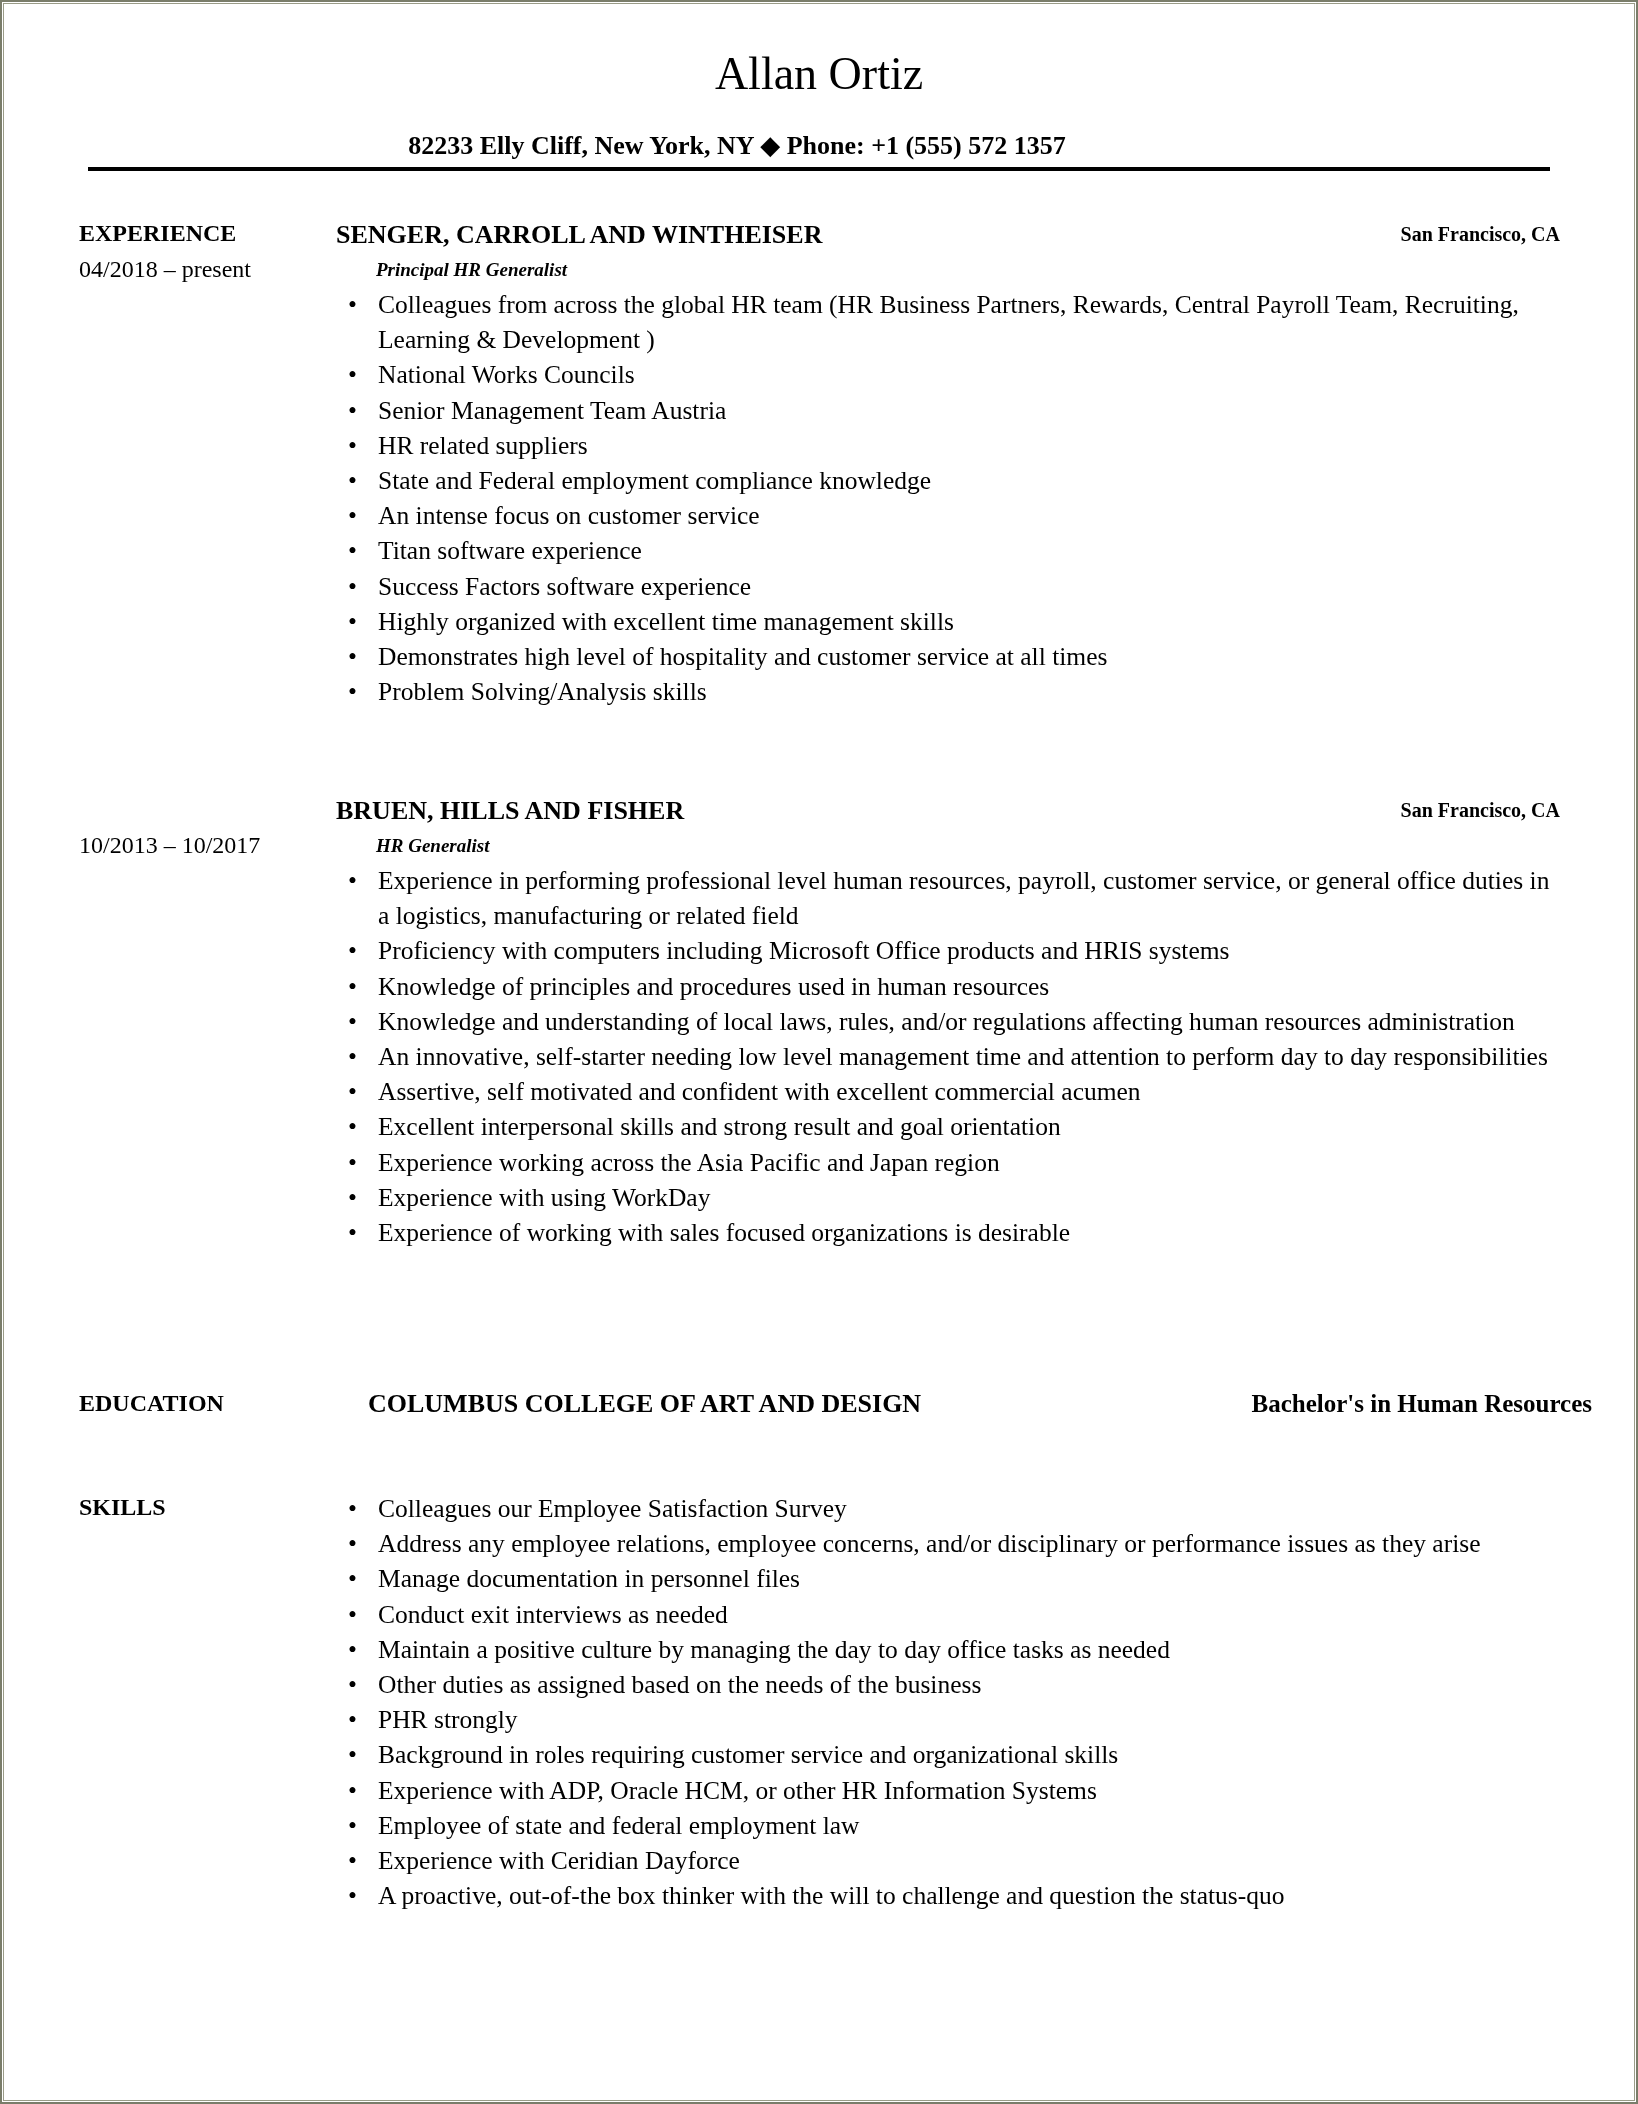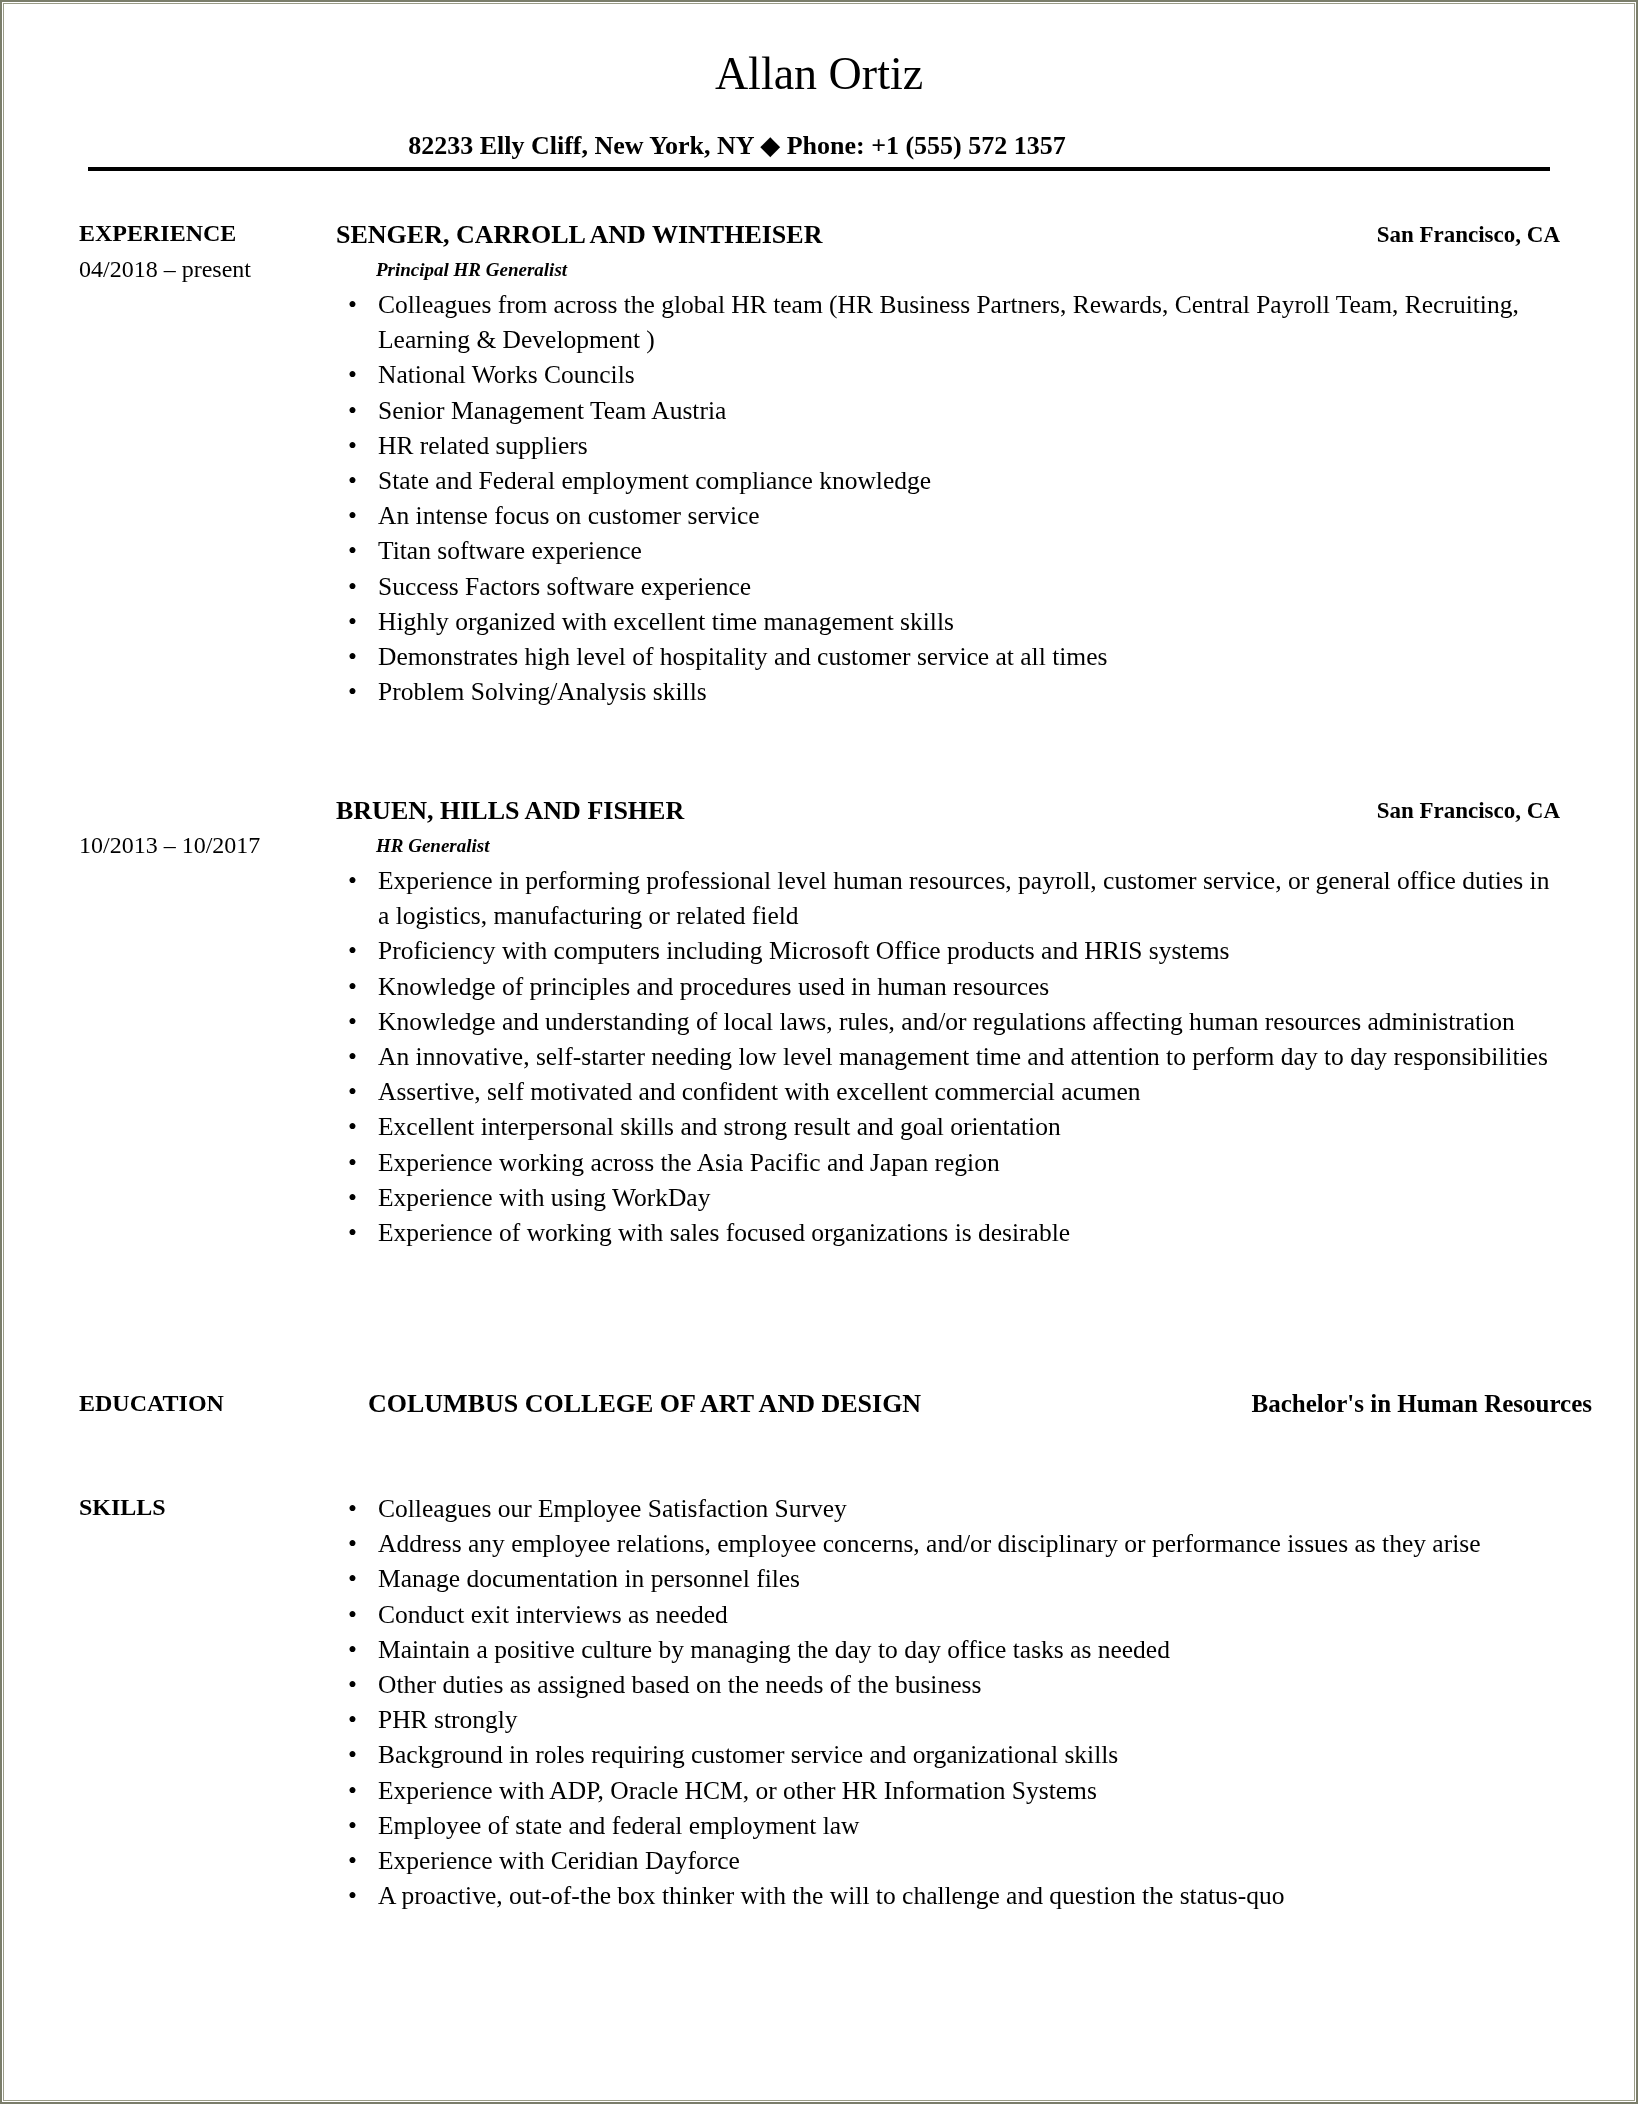--- a/index.html
+++ b/index.html
@@ -57,21 +57,21 @@
     .label.bold { font-weight: bold; }
     .main {
       position: absolute;
       left: 336px;
       width: 1224px;
       font-size: 25px;
       line-height: 35px;
     }
     .row { display: flex; justify-content: space-between; align-items: center; }
     .company { font-weight: bold; font-size: 26px; }
-    .location { font-weight: bold; font-size: 23px; }
+    .location { font-weight: bold; font-size: 20px; }
     .title { font-weight: bold; font-style: italic; font-size: 19px; margin-left: 40px; }
     ul.bullets {
       list-style: none;
       margin: 0; padding: 0;
     }
     ul.bullets li {
       position: relative;
       padding-left: 42px;
       font-size: 25.5px;
       line-height: 35.2px;

